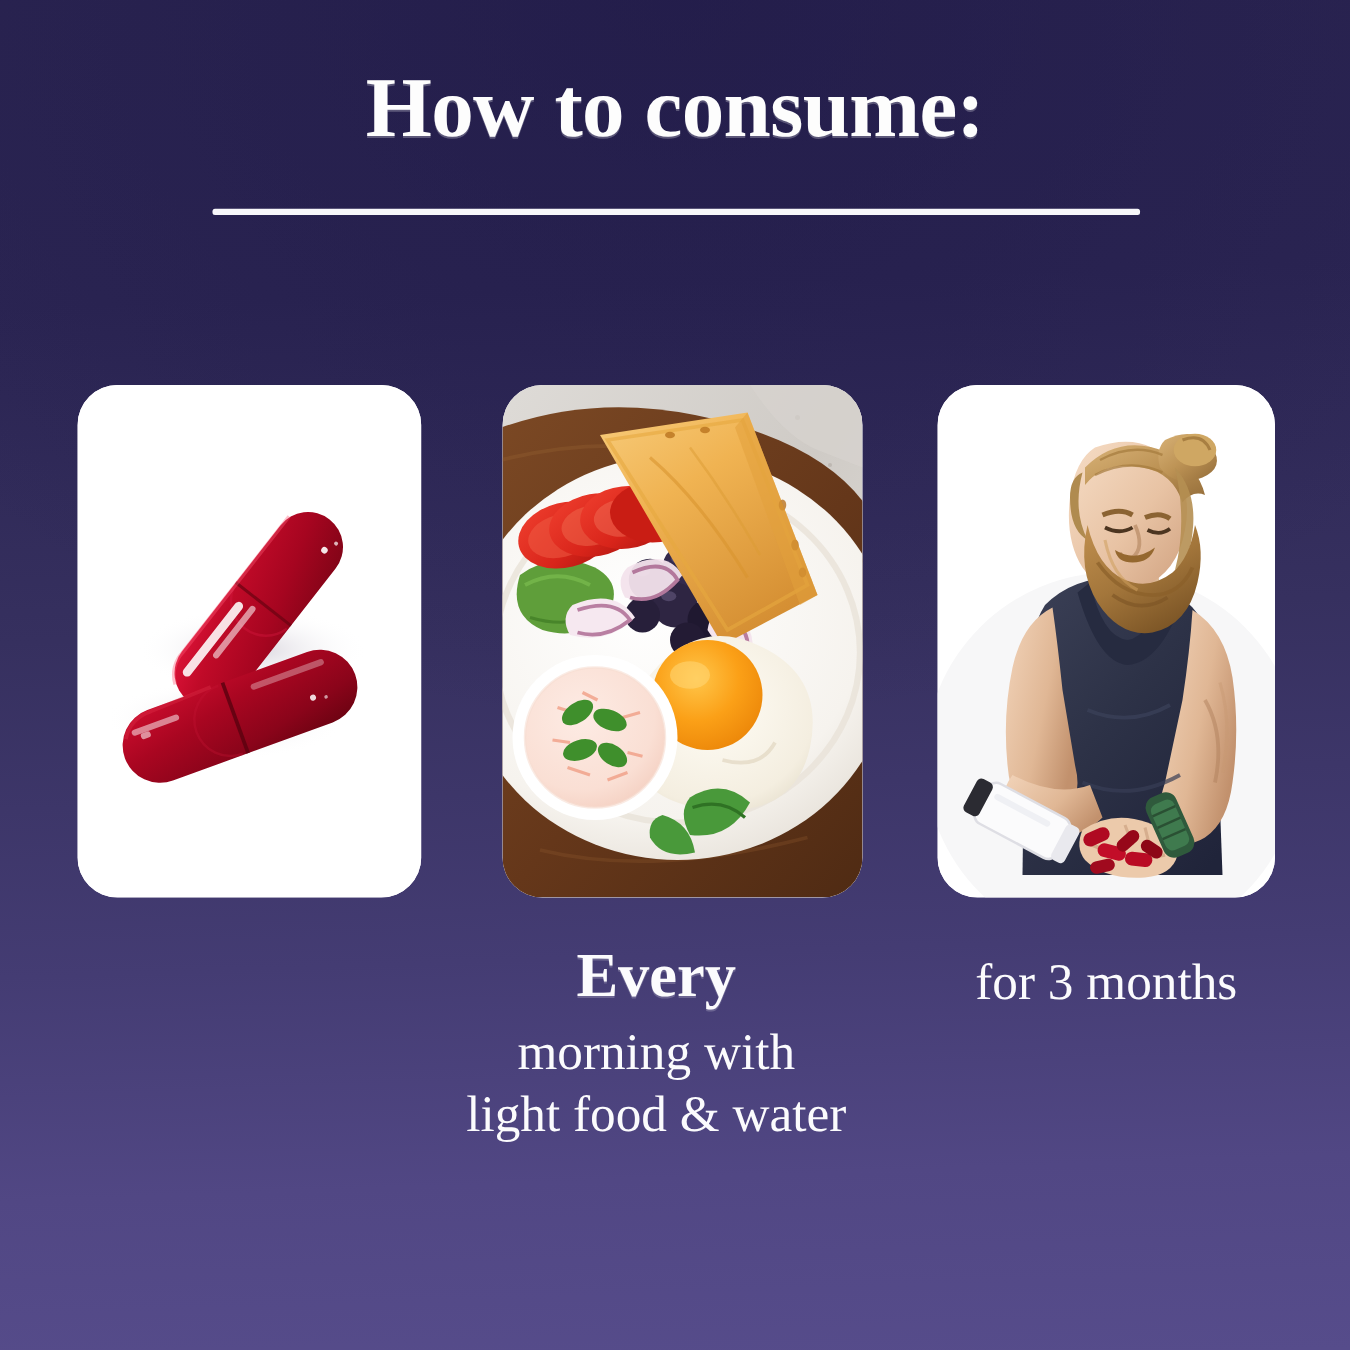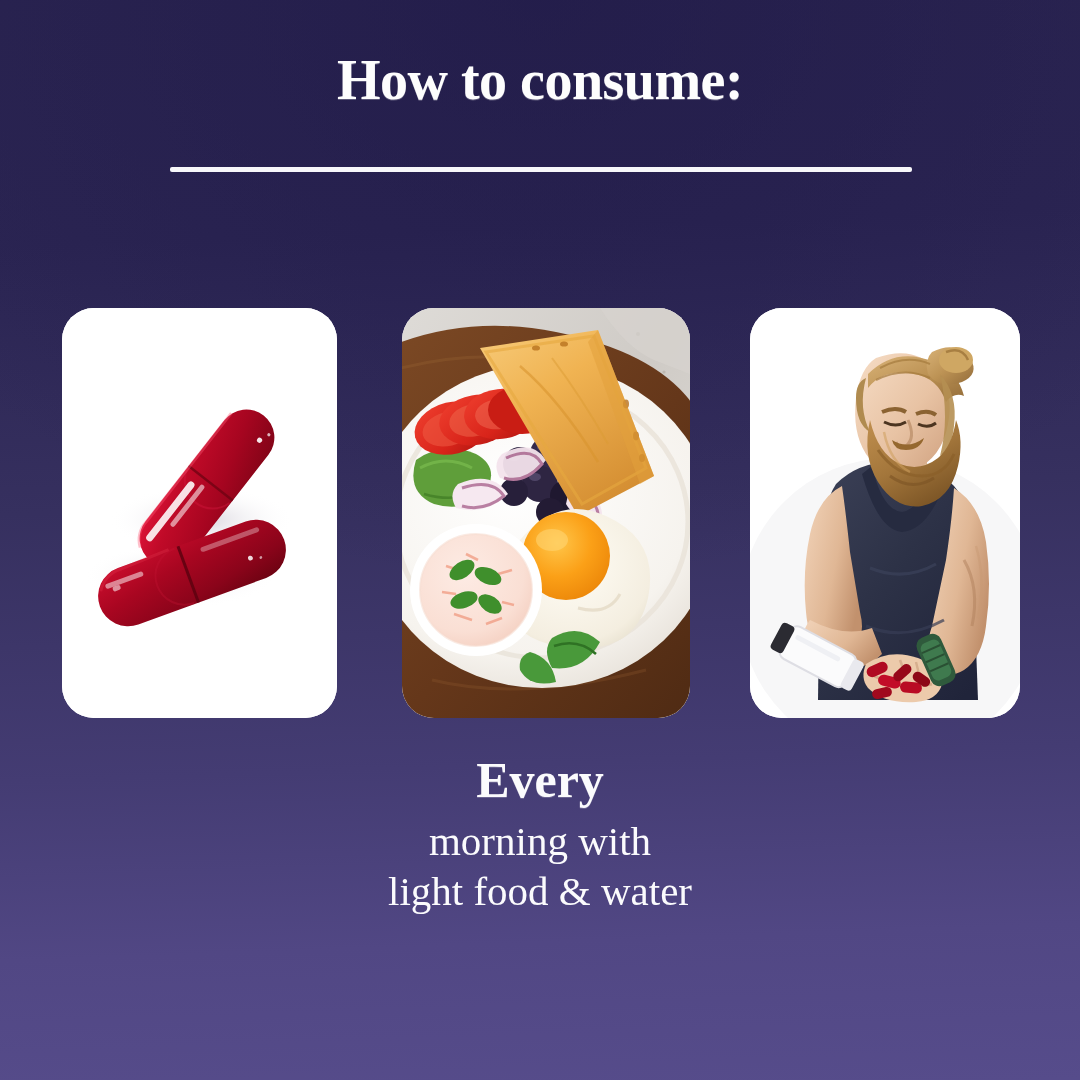--- a/index.html
+++ b/index.html
@@ -15,21 +15,21 @@
     background:
       radial-gradient(120% 90% at 50% 0%, rgba(30,24,70,0.55) 0%, rgba(30,24,70,0.0) 60%),
       linear-gradient(178deg, #2a2451 0%, #2b2553 22%, #36305f 46%, #443c73 70%, #514784 86%, #564c8b 100%);
   }
 
   
   .title {
     position:absolute; left:0; top:52px; width:1080px;
     text-align:center;
     color:#fdfdfd;
-    font-size:56px;
+    font-size:68px;
     font-weight:bold;
     letter-spacing:-0.5px;
     line-height:1.0;
     font-family:"Liberation Serif","DejaVu Serif",serif;
     text-shadow:0 1px 0 rgba(255,255,255,0.25);
   }
   .divider {
     position:absolute; left:170px; top:167px;
     width:742px; height:5px;
     background:#f7f7fa;
@@ -46,21 +46,21 @@
   }
   .card.c1 { left:62px;  width:275px; }
   .card.c2 { left:402px; width:288px; }
   .card.c3 { left:750px; width:270px; }
   .card svg { display:block; width:100%; height:100%; }
 
   
   .captions { position:absolute; left:0; top:752px; width:1080px; }
   .col { position:absolute; top:0; text-align:center; color:#fbfbfd; }
   .col.k1 { left:50px;  width:305px; }
-  .col.k2 { left:340px; width:400px; }
+  .col.k2 { left:325px; width:400px; }
   .col.k3 { left:730px; width:310px; }
   .head {
     font-size:50px; font-weight:bold; line-height:1.12;
     letter-spacing:0px;
     text-shadow:0 1px 0 rgba(255,255,255,0.2);
   }
   .sub {
     font-size:41px; font-weight:normal; line-height:1.22;
     margin-top:8px;
     white-space:pre-line;
@@ -413,16 +413,17 @@
 
   <div class="captions">
     <div class="col k1">
     </div>
     <div class="col k2">
       <div class="head">Every</div>
       <div class="sub">morning with
 light food &amp; water</div>
     </div>
     <div class="col k3">
+      <div class="sub">for 3 months</div>
     </div>
   </div>
 
 </div>
 
 </body></html>

